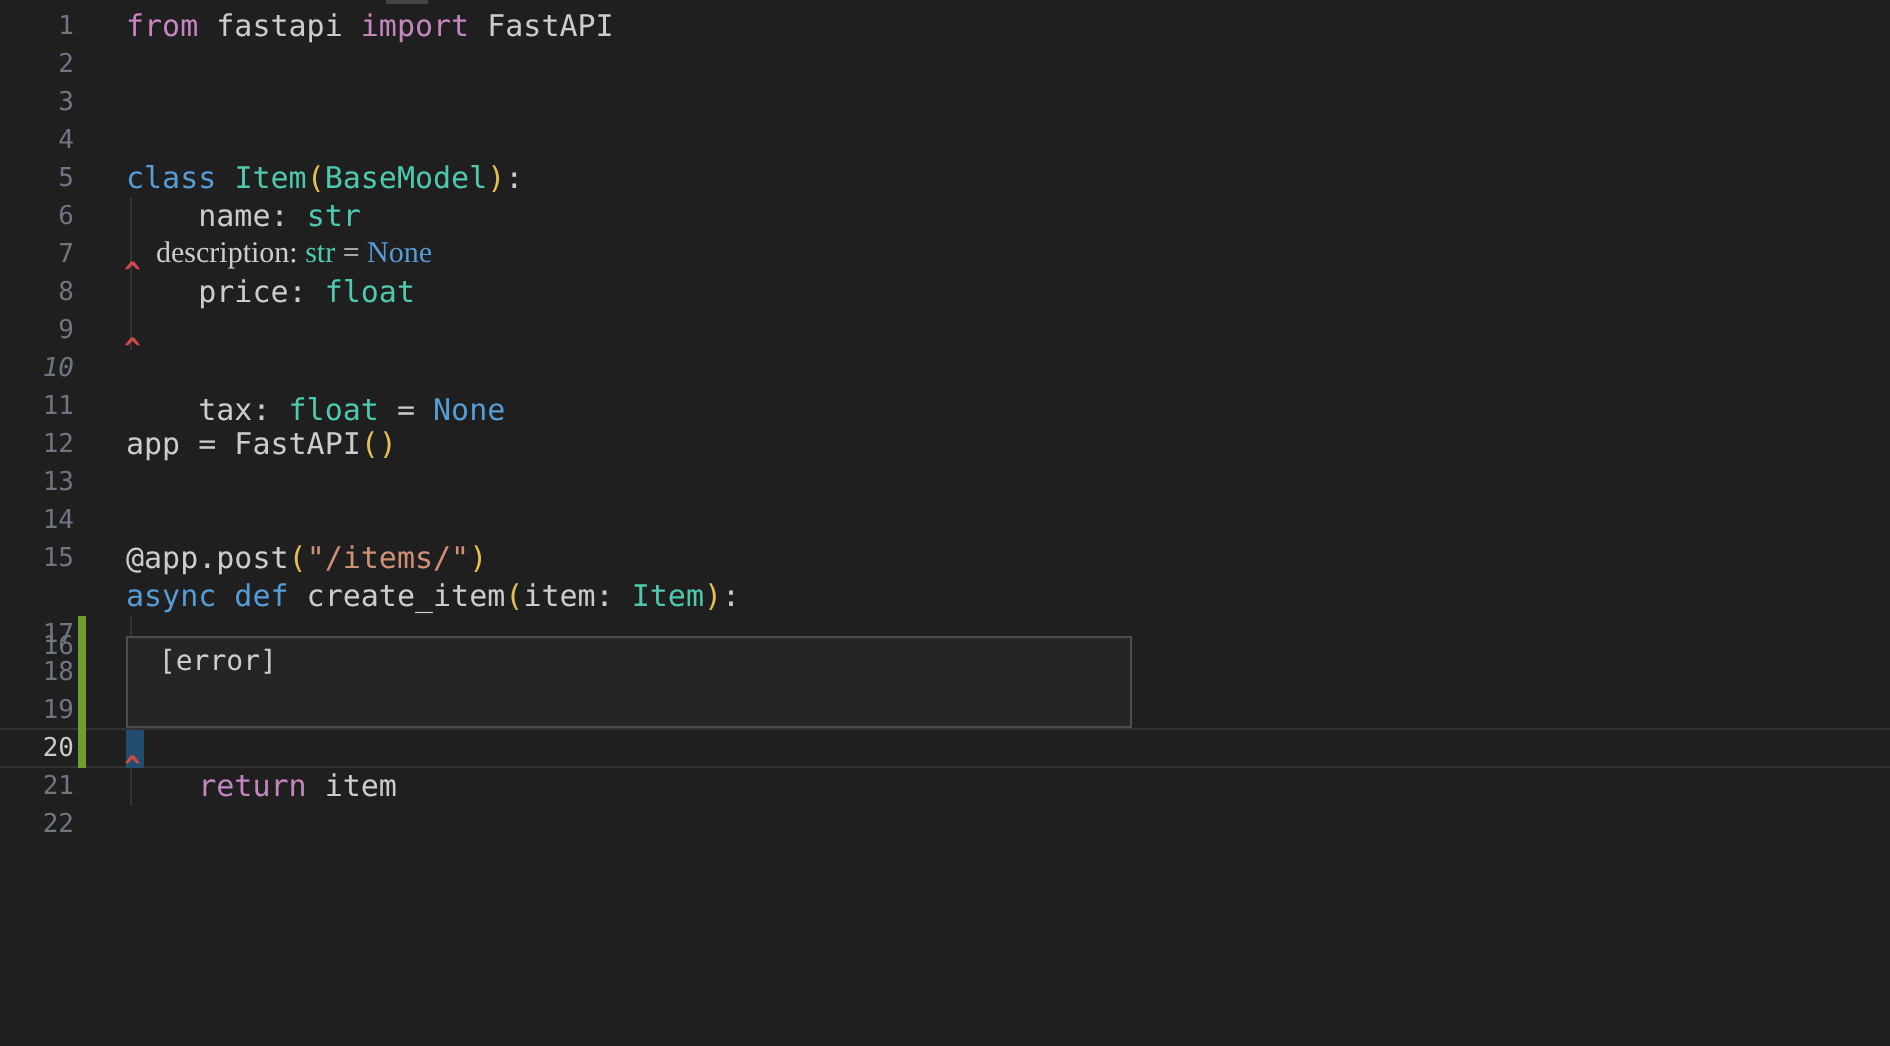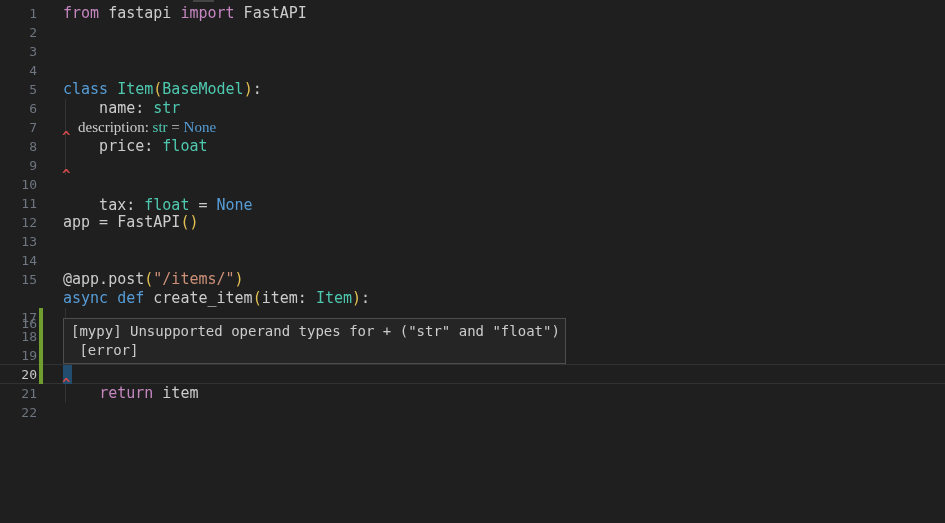--- a/index.html
+++ b/index.html
@@ -75,21 +75,21 @@
   <div id="gutter-layer" class="layer">
       <div class="gutter-num" style="top: 4px;">1</div>
       <div class="gutter-num" style="top: 23px;">2</div>
       <div class="gutter-num" style="top: 42px;">3</div>
       <div class="gutter-num" style="top: 61px;">4</div>
       <div class="gutter-num" style="top: 80px;">5</div>
       <div class="gutter-num" style="top: 99px;">6</div>
       <div class="gutter-num" style="top: 118px;">7</div>
       <div class="gutter-num" style="top: 137px;">8</div>
       <div class="gutter-num" style="top: 156px;">9</div>
-      <div class="gutter-num" style="top: 175px;">10</div>
+      <div class="gutter-num" style="top: 175px; font-style: italic;">10</div>
       <div class="gutter-num" style="top: 194px;">11</div>
       <div class="gutter-num" style="top: 213px;">12</div>
       <div class="gutter-num" style="top: 232px;">13</div>
       <div class="gutter-num" style="top: 251px;">14</div>
       <div class="gutter-num" style="top: 270px;">15</div>
       <div class="gutter-num" style="top: 294px; margin-top: 20px;">16</div>
       <div class="gutter-num" style="top: 308px;">17</div>
       <div class="gutter-num" style="top: 327px;">18</div>
       <div class="gutter-num" style="top: 346px;">19</div>
       <div class="gutter-num active" style="top: 365px;">20</div>
@@ -112,16 +112,15 @@
       <div class="code-line" style="top: 251px;"></div>
       <div class="code-line" style="top: 270px;"><span class="tk-pln">@app.post</span><span class="tk-brk">(</span><span class="tk-str">"/items/"</span><span class="tk-brk">)</span></div>
       <div class="code-line" style="top: 289px;"><span class="tk-kws">async def</span><span class="tk-pln"> create_item</span><span class="tk-brk">(</span><span class="tk-pln">item: </span><span class="tk-typ">Item</span><span class="tk-brk">)</span><span class="tk-pln">:</span></div>
       <div class="code-line" style="top: 308px;"></div>
       <div class="code-line" style="top: 327px;"></div>
       <div class="code-line" style="top: 346px;"></div>
       <div class="code-line" style="top: 384px;"><span class="tk-pln">    </span><span class="tk-kwc">return</span><span class="tk-pln"> item</span></div>
       <div class="code-line" style="top: 403px;"></div>
     </div>
   <div class="diag-popup">
-    <div class="pline">[mypy] Unsupported operand types for + ("str" and "float")</div>
     <div class="pline"> [error]</div>
   </div>
 </div>
 
 </body></html>

